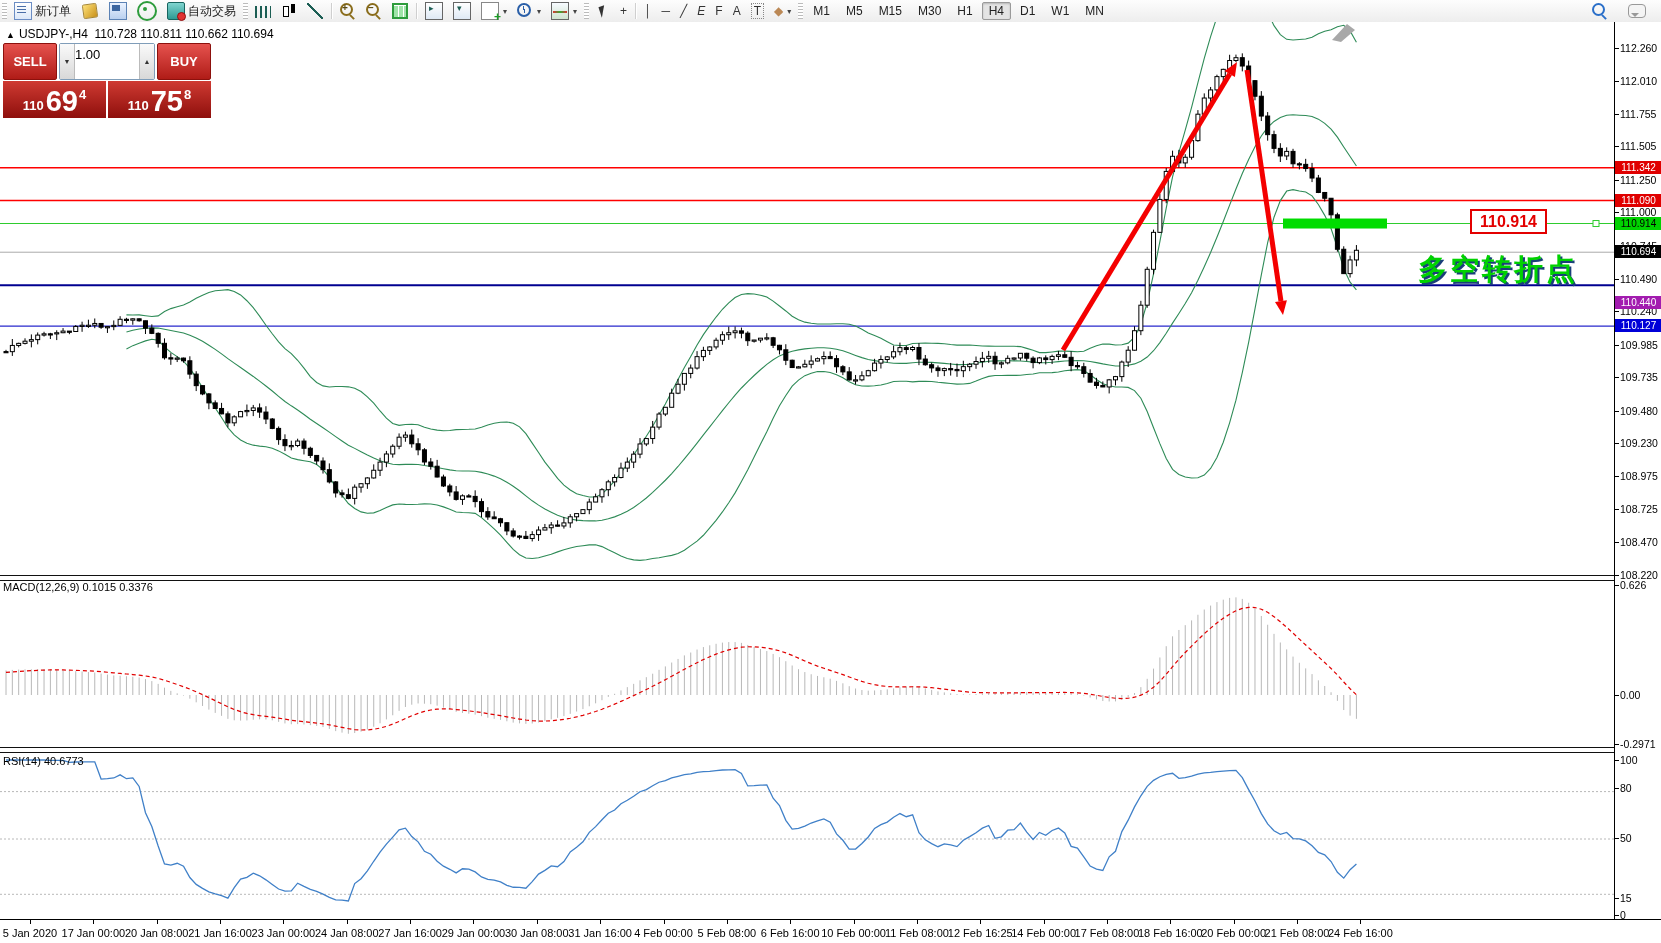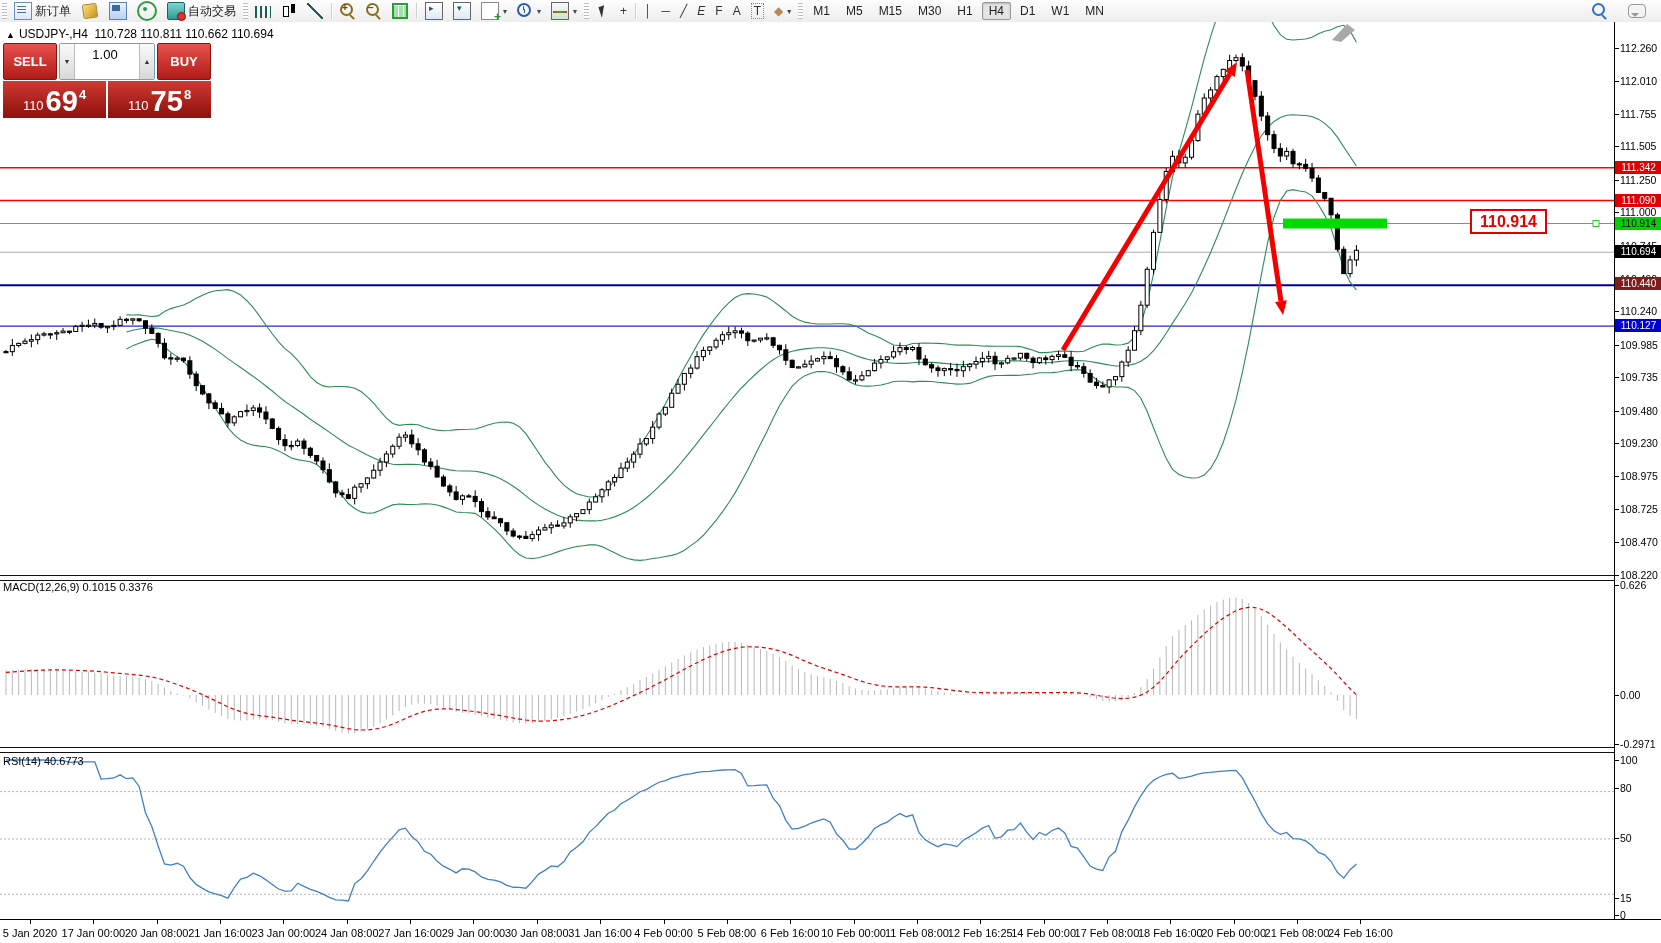--- a/index.html
+++ b/index.html
@@ -66,25 +66,25 @@
   #ohlc .tri{font-size:9px;margin-right:4px;}
 
   
   #ocp{position:absolute;left:3px;top:21px;width:208px;}
   #ocp-row{display:flex;height:37px;}
   .ocbtn{width:52px;color:#fff;font-weight:bold;font-size:13px;display:flex;align-items:center;justify-content:center;
      background:linear-gradient(#e5524e,#b01c17);border:1px solid #8c110d;border-radius:2px;}
   #vol{flex:1;display:flex;margin:0 2px;border:1px solid #7f9db9;background:#fff;border-radius:2px;}
   .spin{width:14px;background:linear-gradient(#fafafa,#d8d8d8);border-right:1px solid #bbb;display:flex;align-items:center;justify-content:center;font-size:7px;color:#333;}
   .spin.up{border-right:0;border-left:1px solid #bbb;}
-  #vol-val{flex:1;text-align:center;font-size:13px;line-height:21px;padding-right:4px;color:#000;}
+  #vol-val{flex:1;text-align:left;font-size:13px;line-height:21px;padding-right:4px;color:#000;}
   #ocp-prices{display:flex;height:37px;margin-top:1px;}
   .pbox{flex:1;color:#fff;background:linear-gradient(#cf3a32,#8e0f0c);display:flex;align-items:flex-end;justify-content:center;padding-bottom:2px;}
   .pbox.left{margin-right:2px;}
-  .p-small{font-size:13px;font-weight:normal;margin:0 2px 3px 0;}
+  .p-small{font-size:13px;font-weight:bold;margin:0 2px 3px 0;}
   .p-big{font-size:29px;font-weight:bold;line-height:29px;}
   .p-sup{font-size:13px;font-weight:bold;margin:0 0 14px 1px;}
 
   
   #callout{position:absolute;border:2px solid #e30000;background:#fff;color:#e30000;
      font-weight:bold;font-size:16px;text-align:center;z-index:6;}
   #cn-note{position:absolute;font-size:29px;font-weight:bold;color:#00d200;letter-spacing:3px;
      text-shadow:2px 2px 0 #1a3f7a;z-index:6;white-space:nowrap;}
 
   
@@ -926,20 +926,21 @@
     </div>
 
     <div class="indlabel" style="left:3px;top:559px">
       <span>MACD(12,26,9)</span>&nbsp;<span>0.1015 0.3376</span>
     </div>
     <div class="indlabel" style="left:3px;top:733px">
       <span>RSI(14)</span>&nbsp;<span>40.6773</span>
     </div>
 
     <div id="callout" style="left:1470px;top:187px;width:73px;height:21px;line-height:21px;">110.914</div>
+    <div id="cn-note" style="left:1418px;top:228px;">多空转折点</div>
 
     <div id="axis-strip">
         <span class="ptick" style="top: 20px;">112.260</span>
         <span class="ptick" style="top: 52.6px;">112.010</span>
         <span class="ptick" style="top: 85.852px;">111.755</span>
         <span class="ptick" style="top: 118.452px;">111.505</span>
         <span class="ptick" style="top: 151.704px;">111.250</span>
         <span class="ptick" style="top: 184.304px;">111.000</span>
         <span class="ptick" style="top: 217.556px;">110.745</span>
         <span class="ptick" style="top: 250.808px;">110.490</span>
@@ -957,21 +958,21 @@
         <span class="ptick" style="top: 716px;">-0.2971</span>
         <span class="ptick" style="top: 732px;">100</span>
         <span class="ptick" style="top: 760px;">80</span>
         <span class="ptick" style="top: 810px;">50</span>
         <span class="ptick" style="top: 870px;">15</span>
         <span class="ptick" style="top: 887px;">0</span>
         <div class="pmarker" style="top: 138.707px; background: rgb(224, 0, 0); color: rgb(255, 255, 255);">111.342</div>
         <div class="pmarker" style="top: 171.568px; background: rgb(224, 0, 0); color: rgb(255, 255, 255);">111.090</div>
         <div class="pmarker" style="top: 194.518px; background: rgb(0, 210, 0); color: rgb(0, 0, 0);">110.914</div>
         <div class="pmarker" style="top: 223.206px; background: rgb(0, 0, 0); color: rgb(255, 255, 255);">110.694</div>
-        <div class="pmarker" style="top: 255px; background: #7f1d1d; color: rgb(255, 255, 255);">110.440</div>
+        <div class="pmarker" style="top: 274px; background: #a21caf; color: rgb(255, 255, 255);">110.440</div>
         <div class="pmarker" style="top: 297.143px; background: rgb(0, 0, 216); color: rgb(255, 255, 255);">110.127</div>
       </div>
   </div>
 
   <div id="taxis">
       <div class="ttick" style="left: 30px;"></div>
       <div class="tlabel" style="left: 30px;">5 Jan 2020</div>
       <div class="ttick" style="left: 93.35px;"></div>
       <div class="tlabel" style="left: 93.35px;">17 Jan 00:00</div>
       <div class="ttick" style="left: 156.7px;"></div>

